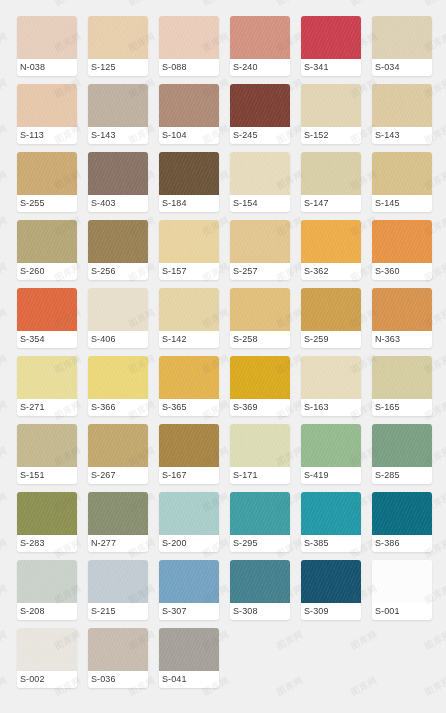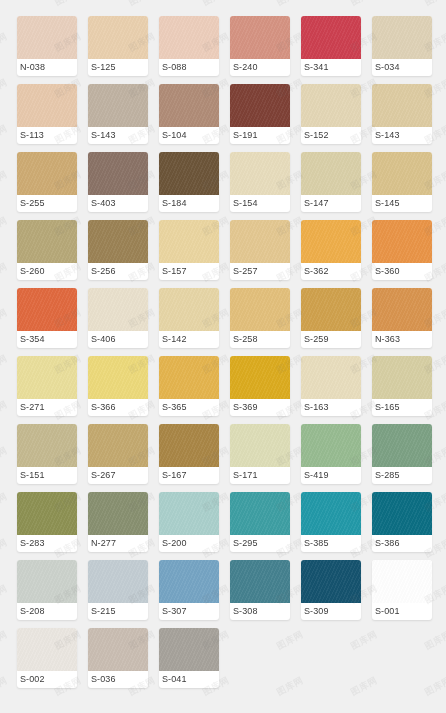--- a/index.html
+++ b/index.html
@@ -237,21 +237,21 @@
     <div class="swatch-card">
       <div class="swatch-chip" style="background-color: rgb(191, 178, 162);"></div>
       <div class="swatch-label">S-143</div>
     </div>
     <div class="swatch-card">
       <div class="swatch-chip" style="background-color: rgb(176, 140, 119);"></div>
       <div class="swatch-label">S-104</div>
     </div>
     <div class="swatch-card">
       <div class="swatch-chip" style="background-color: rgb(126, 65, 54);"></div>
-      <div class="swatch-label">S-191</div>
+      <div class="swatch-label">S-245</div>
     </div>
     <div class="swatch-card">
       <div class="swatch-chip" style="background-color: rgb(227, 214, 181);"></div>
       <div class="swatch-label">S-152</div>
     </div>
     <div class="swatch-card">
       <div class="swatch-chip" style="background-color: rgb(221, 203, 162);"></div>
       <div class="swatch-label">S-143</div>
     </div>
     <div class="swatch-card">

